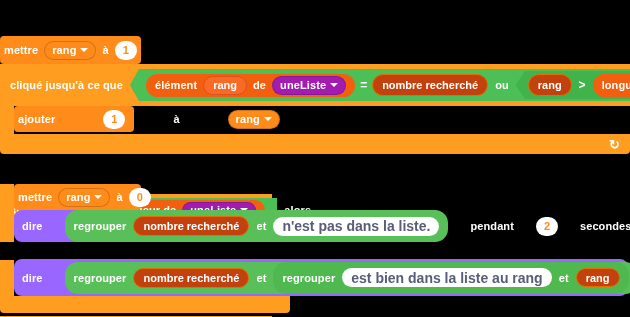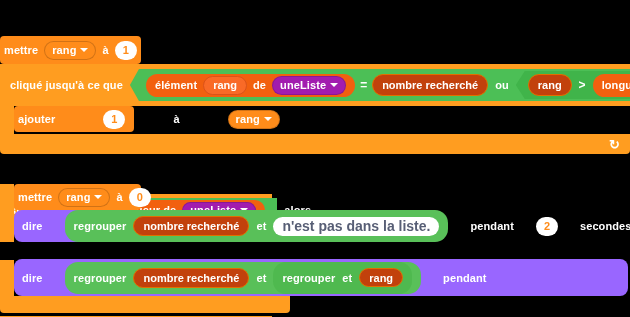--- a/index.html
+++ b/index.html
@@ -202,20 +202,21 @@
   <div class="cwall" style="top:260px;height:36px;"></div>
 
   <div class="say" style="left:14px;top:259px;width:614px;height:37px;">
     <span class="lbl">dire</span>
     <span class="join" style="height:29px;">
       <span class="lbl">regrouper</span>
       <span class="var" style="height:20px;border-radius:11px;">nombre recherché</span>
       <span class="lbl">et</span>
       <span class="join" style="background:#4FB94F;height:23px;">
         <span class="lbl">regrouper</span>
+        <span class="txt">est bien dans la liste au rang</span>
         <span class="lbl">et</span>
         <span class="var" style="height:19px;">rang</span>
       </span>
     </span>
     <span class="lbl">pendant</span>
 
   </div>
 
   <div class="cfoot" style="top:296px;width:290px;height:17px;"></div>
 

